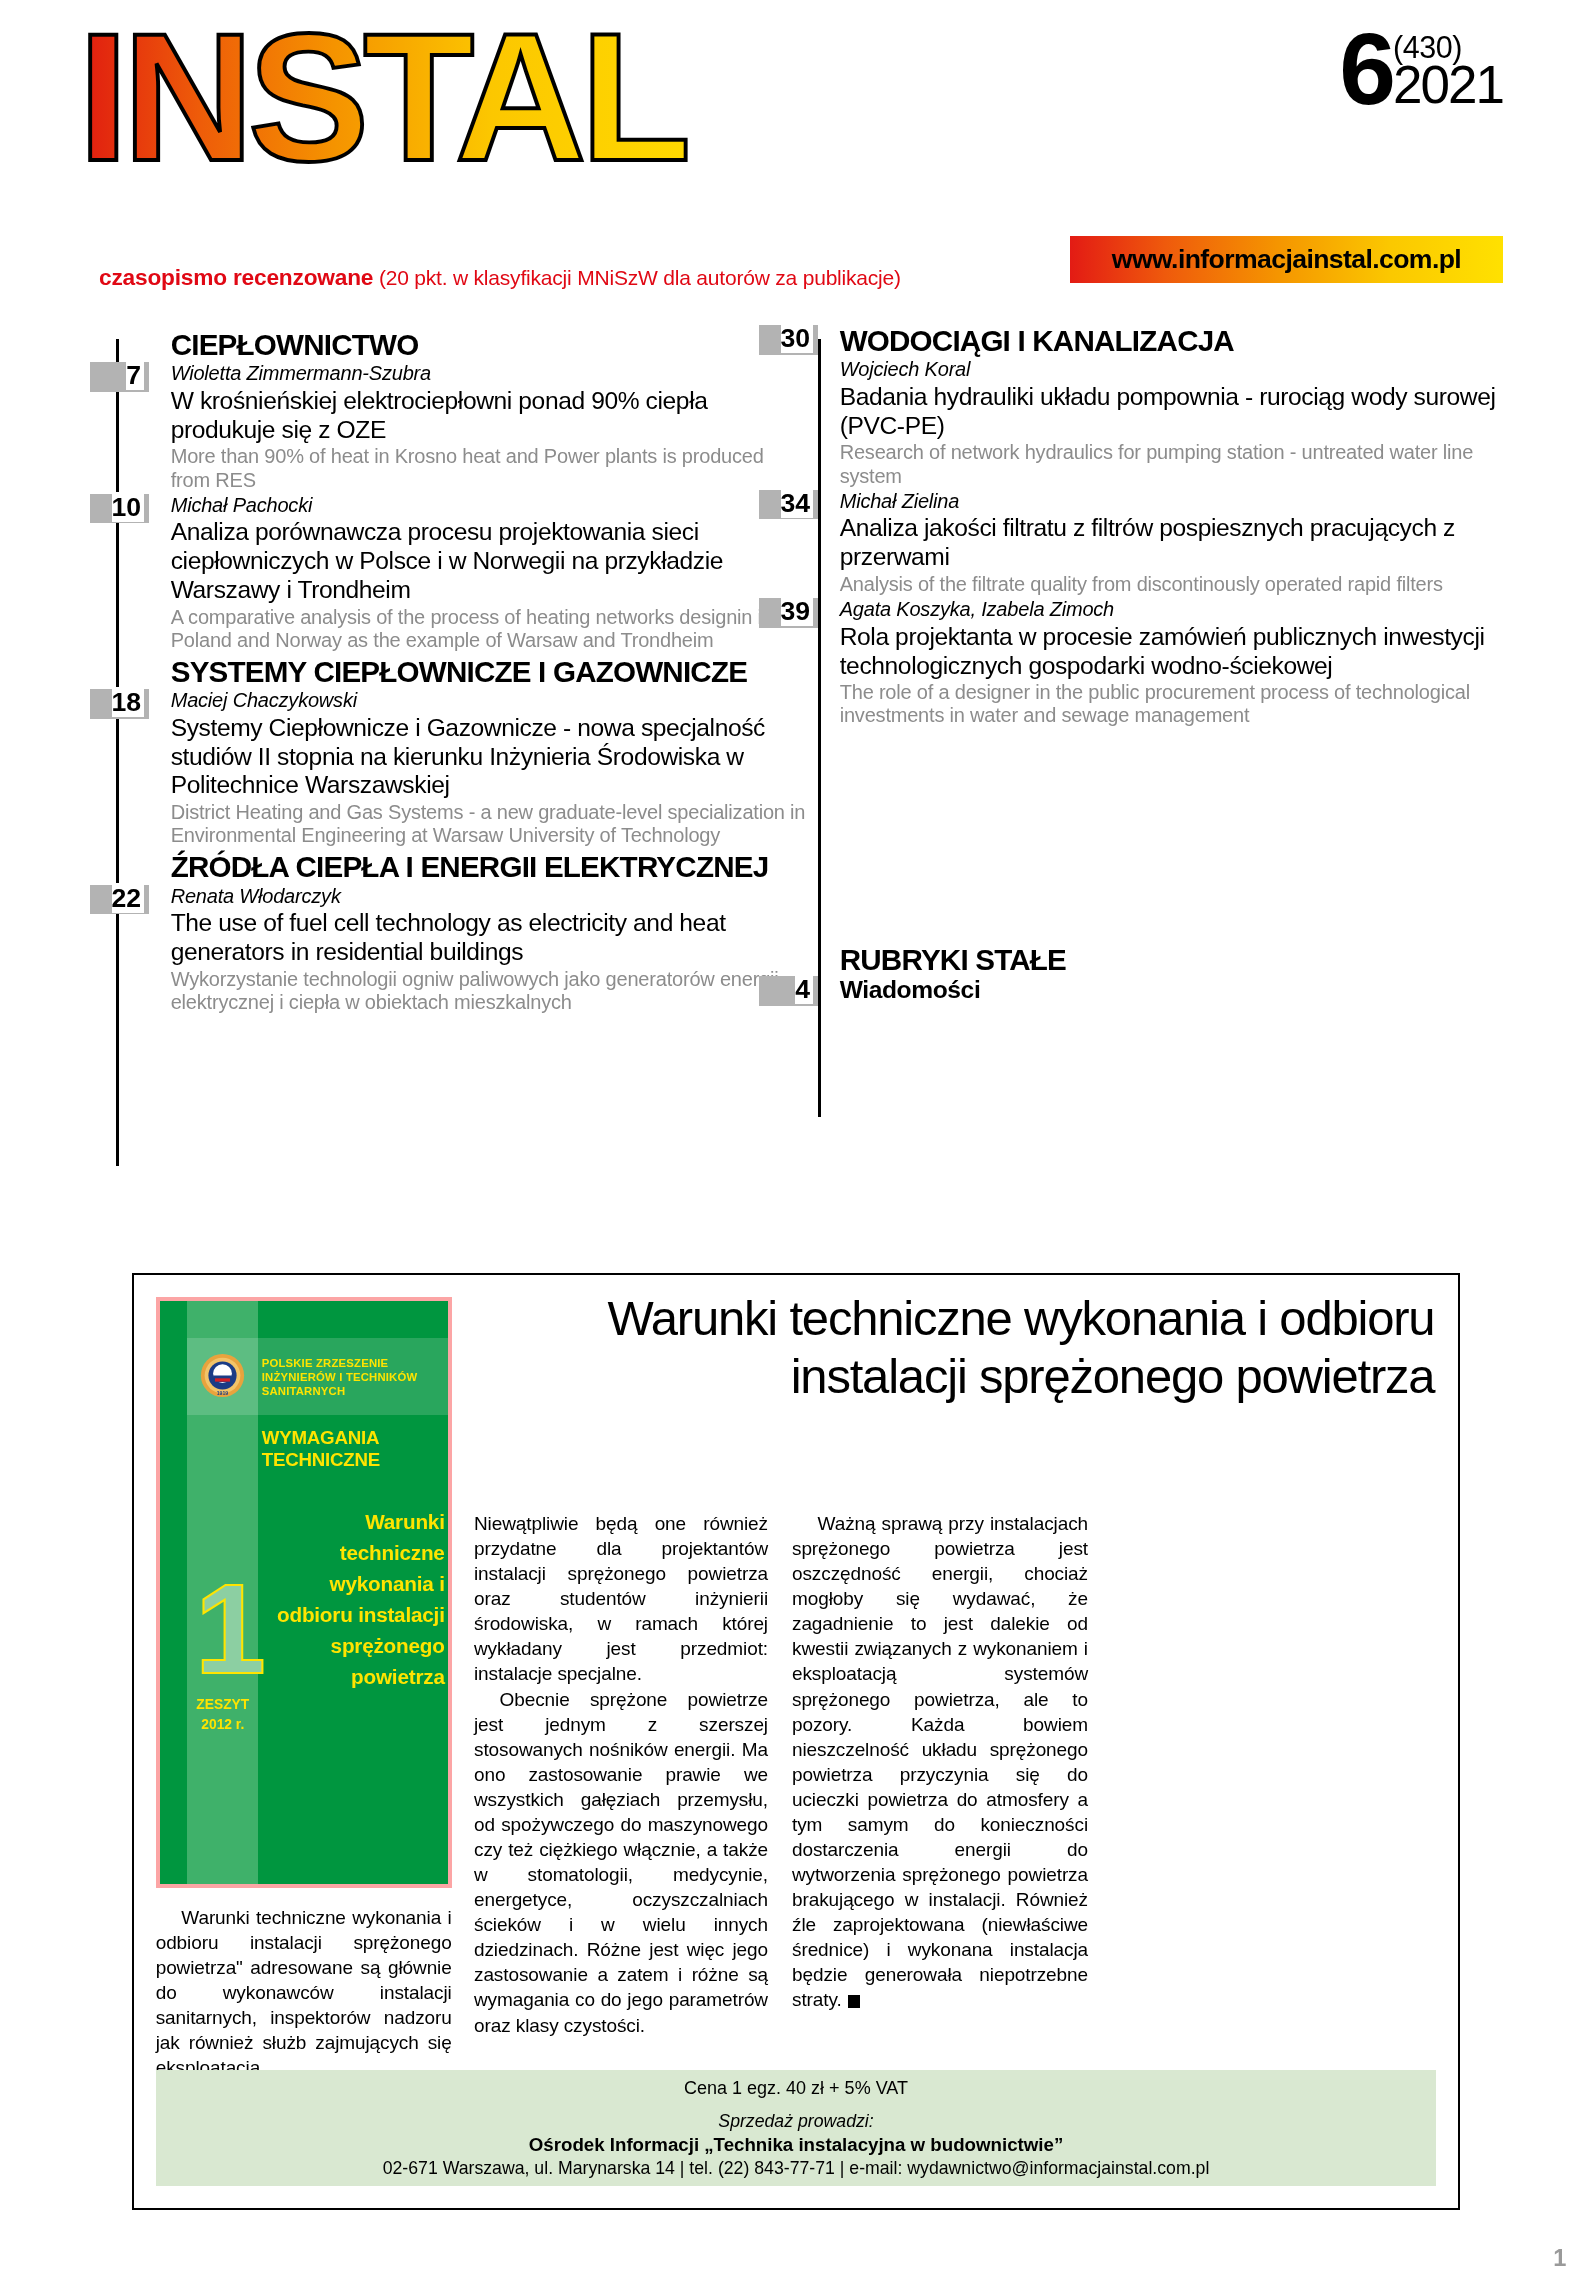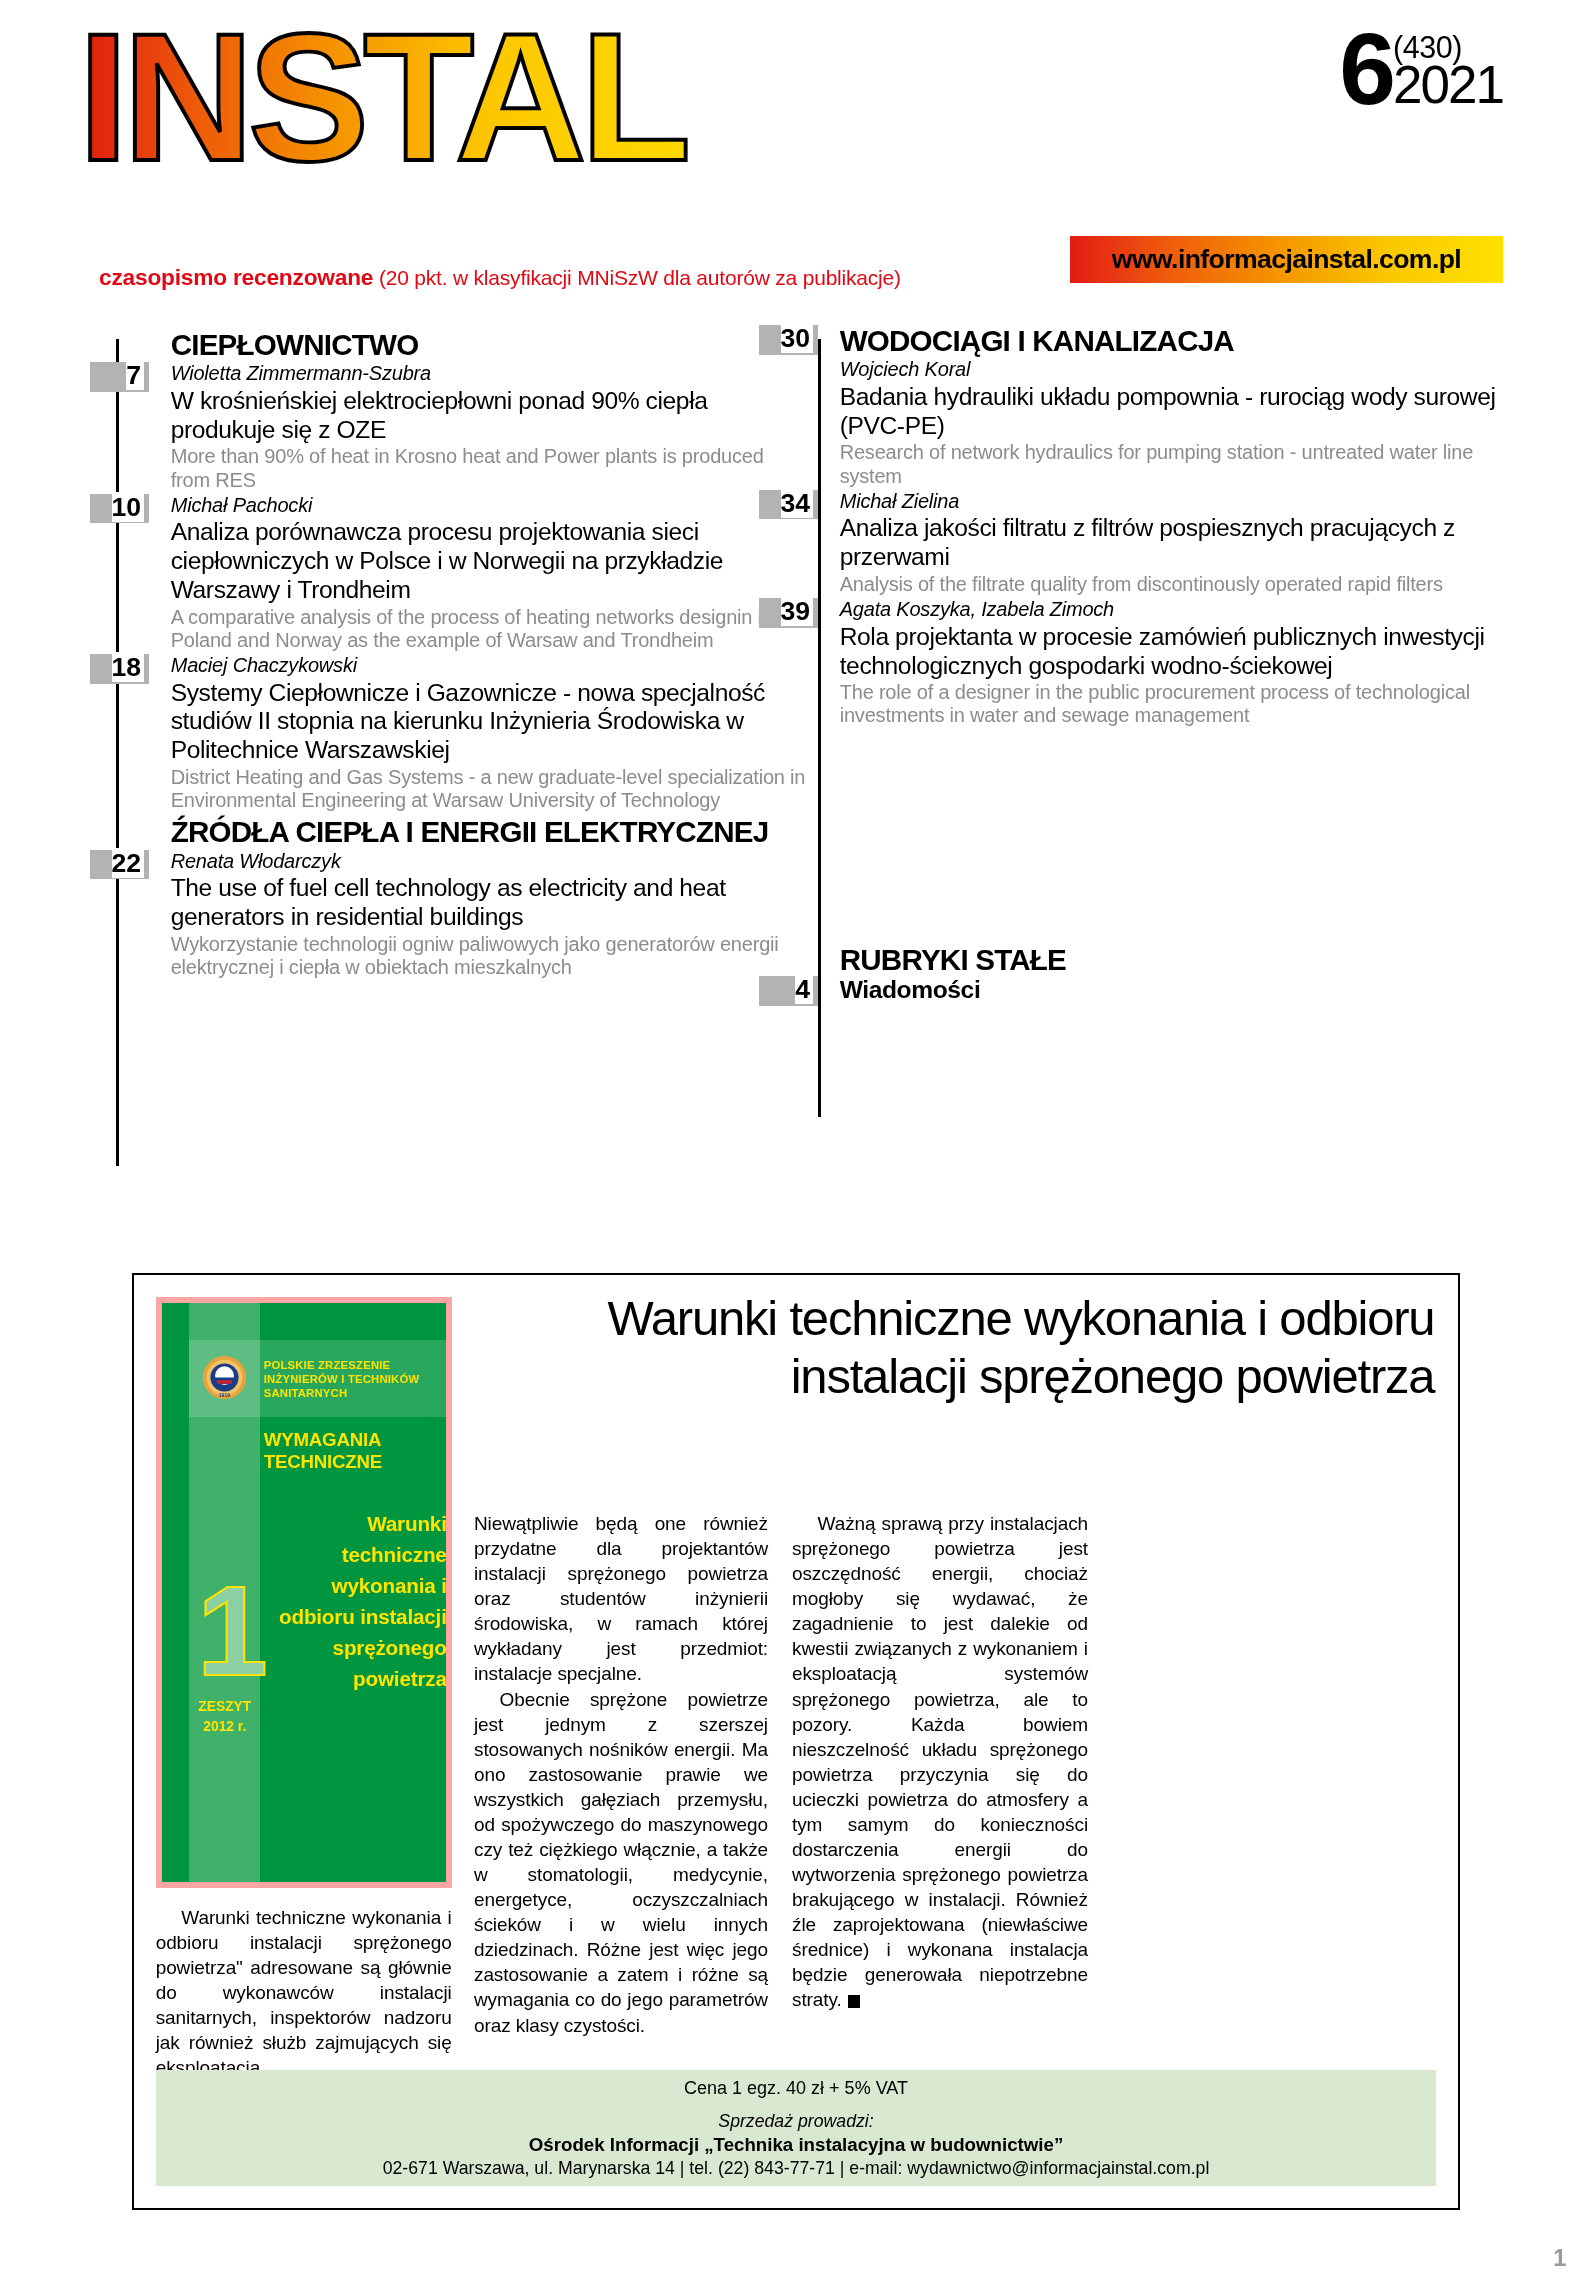--- a/index.html
+++ b/index.html
@@ -118,21 +118,21 @@
     text-align:right;
     font-size:49px; line-height:1.19;
     letter-spacing:-1.2px;
   }
 
   
   #cover {
     position:absolute; left:21.7px; top:21.7px;
     width:296px; height:591px;
     background:#00963f;
-    border:6px solid #fca5a5;
+    border:4px solid #fca5a5;
     overflow:hidden;
   }
   #cover-spine {
     position:absolute; left:27.6px; top:0; width:71px; height:100%;
     background:#3fb16a;
   }
   #cover-tophi {
     position:absolute; left:27.6px; top:37px; width:296px; height:77px;
     background:rgba(255,255,255,0.16);
   }
@@ -251,20 +251,21 @@
         <div class="title-en">More than 90% of heat in Krosno heat and Power plants is produced from RES</div>
       </div>
 
       <div class="entry">
         <div class="pgnum"><i>10</i></div>
         <div class="author">Michał Pachocki</div>
         <div class="title-pl">Analiza porównawcza procesu projektowania sieci ciepłowniczych w Polsce i w Norwegii na przykładzie Warszawy i Trondheim</div>
         <div class="title-en">A comparative analysis of the process of heating networks designin in Poland and Norway as the example of Warsaw and Trondheim</div>
       </div>
 
+      <div class="sec-head">SYSTEMY CIEPŁOWNICZE I GAZOWNICZE</div>
 
       <div class="entry">
         <div class="pgnum"><i>18</i></div>
         <div class="author">Maciej Chaczykowski</div>
         <div class="title-pl">Systemy Ciepłownicze i Gazownicze - nowa specjalność studiów II stopnia na kierunku Inżynieria Środowiska w Politechnice Warszawskiej</div>
         <div class="title-en">District Heating and Gas Systems - a new graduate-level specialization in Environmental Engineering at Warsaw University of Technology</div>
       </div>
 
       <div class="sec-head">ŹRÓDŁA CIEPŁA I ENERGII ELEKTRYCZNEJ</div>
 

